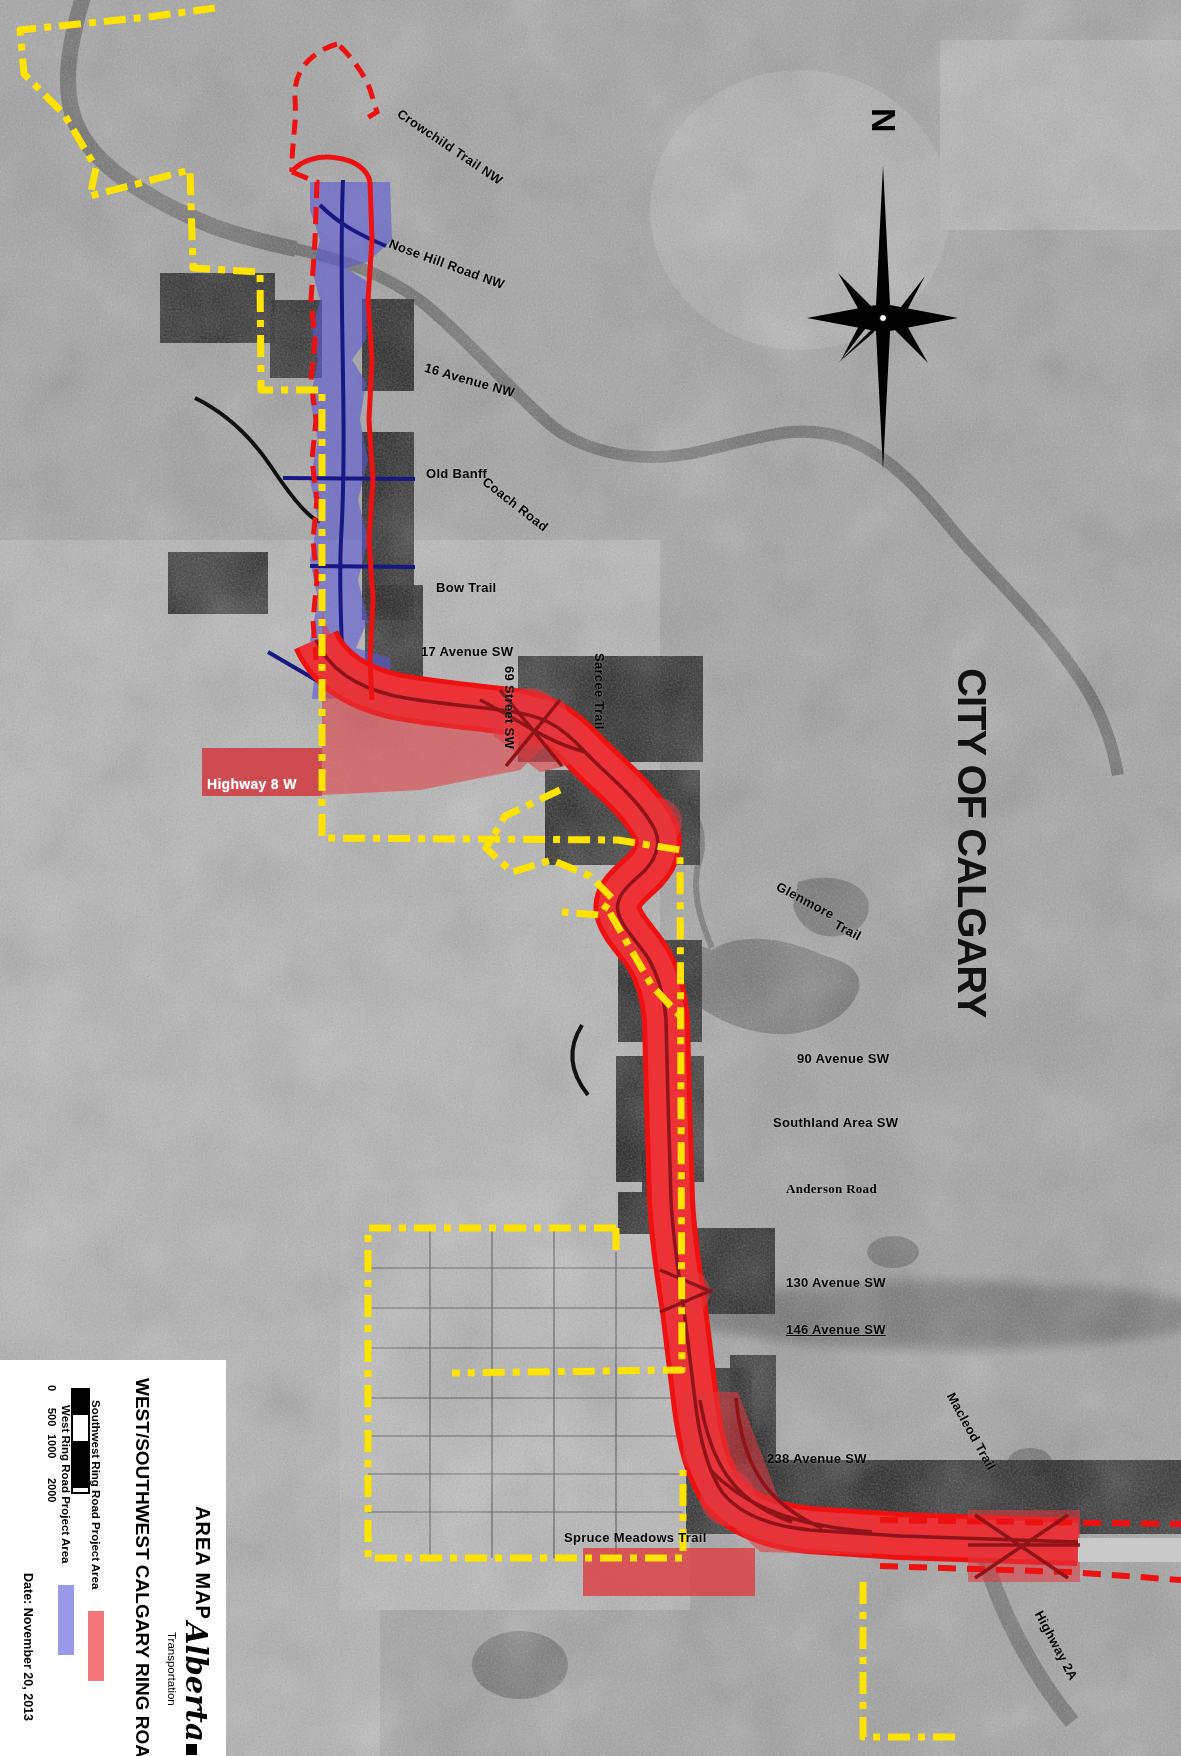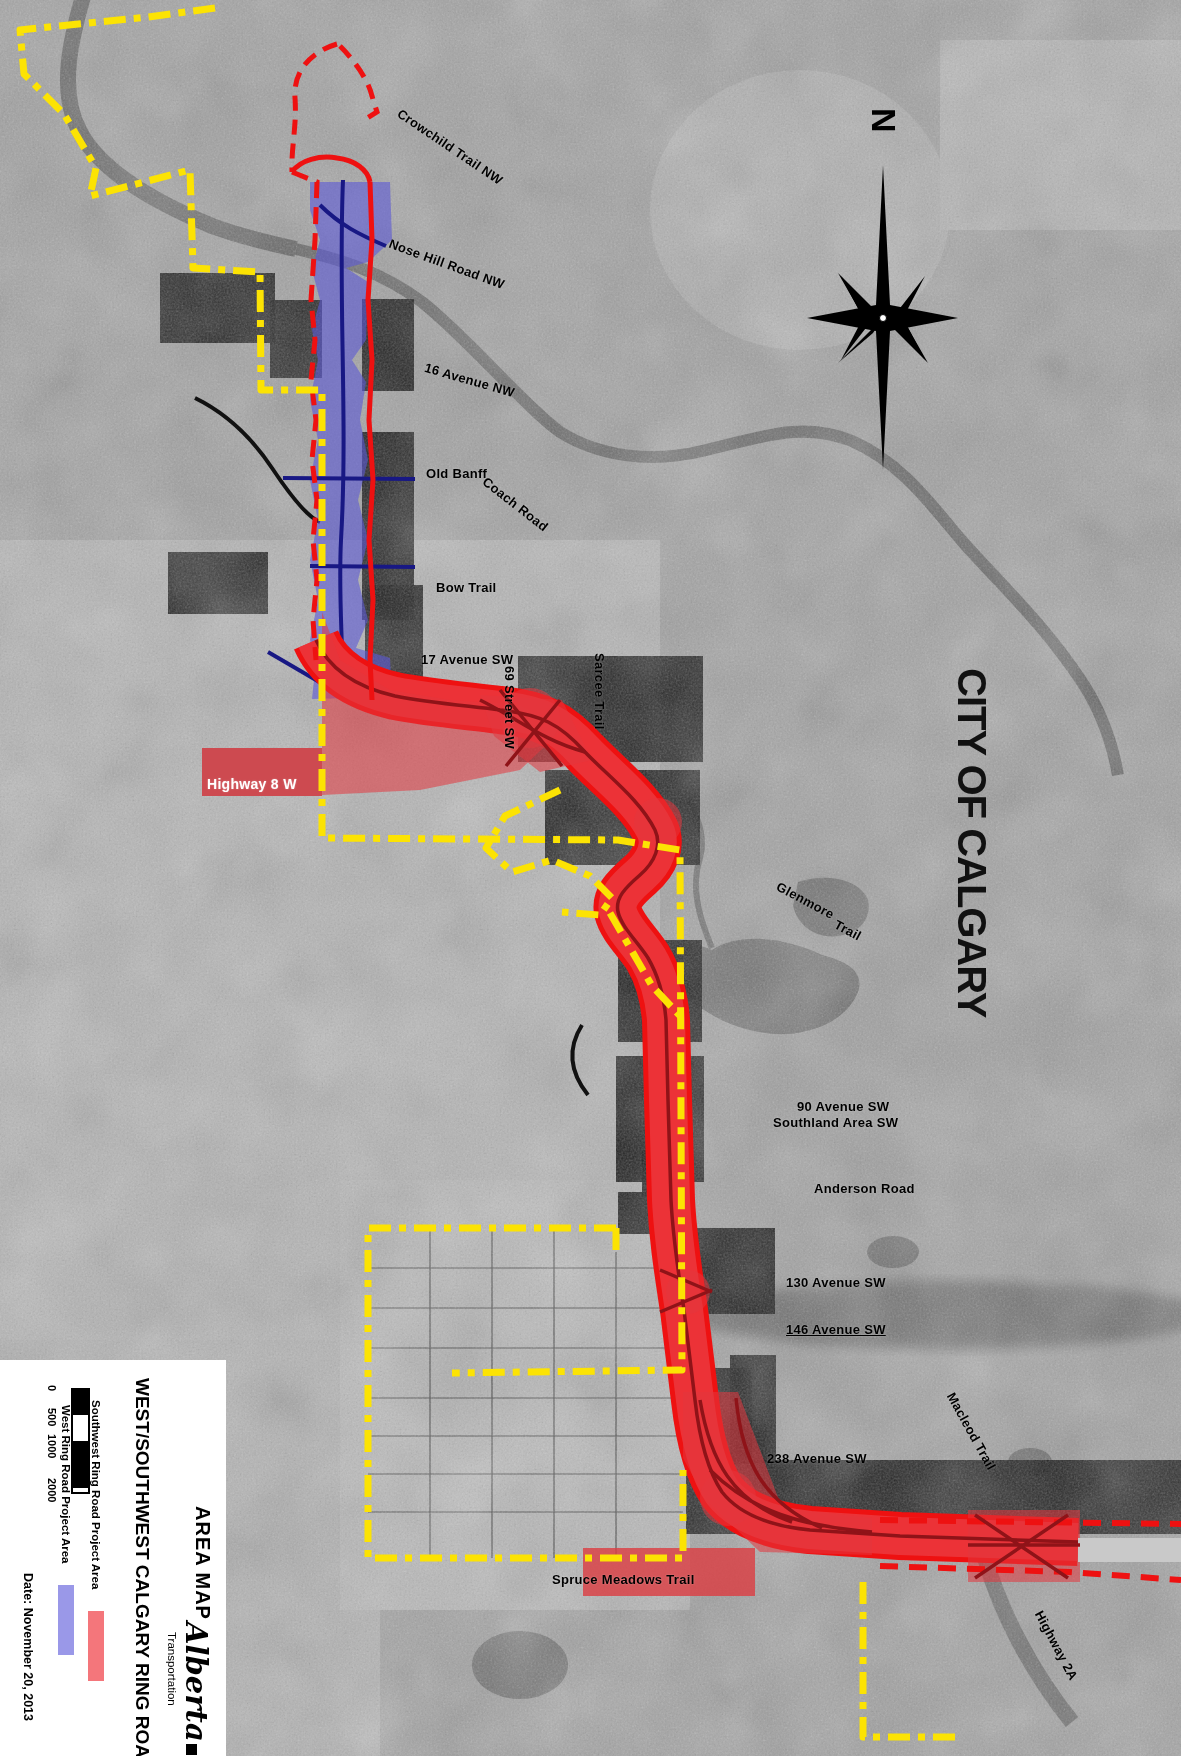--- a/index.html
+++ b/index.html
@@ -186,33 +186,33 @@
     </g>
   </svg>
 
   <div id="road-labels">
       <span class="road-label" style="left: 403px; top: 106px; transform: rotate(34deg);">Crowchild Trail NW</span>
       <span class="road-label" style="left: 392px; top: 236px; transform: rotate(20deg);">Nose Hill Road NW</span>
       <span class="road-label" style="left: 427px; top: 360px; transform: rotate(16deg);">16 Avenue NW</span>
       <span class="road-label" style="left: 426px; top: 466px; transform: rotate(0deg);">Old Banff</span>
       <span class="road-label" style="left: 489px; top: 474px; transform: rotate(38deg);">Coach Road</span>
       <span class="road-label" style="left: 436px; top: 554px; transform: rotate(0deg); margin-top: 26px;">Bow Trail</span>
-      <span class="road-label" style="left: 421px; top: 644px; transform: rotate(0deg); margin-top: 8px;">17 Avenue SW</span>
+      <span class="road-label" style="left: 421px; top: 644px; transform: rotate(0deg);">17 Avenue SW</span>
       <span class="road-label" style="left: 517px; top: 666px; transform: rotate(90deg);">69 Street SW</span>
       <span class="road-label" style="left: 607px; top: 653px; transform: rotate(90deg);">Sarcee Trail</span>
       <span class="road-label" style="left: 207px; top: 776px; transform: rotate(0deg); color: rgb(255, 255, 255); font-size: 14px;">Highway 8 W</span>
       <span class="road-label" style="left: 781px; top: 879px; transform: rotate(28deg);">Glenmore</span>
       <span class="road-label" style="left: 839px; top: 917px; transform: rotate(28deg);">Trail</span>
-      <span class="road-label" style="left: 797px; top: 1051px; transform: rotate(0deg); margin-top: 48px;">90 Avenue SW</span>
+      <span class="road-label" style="left: 797px; top: 1051px; transform: rotate(0deg);">90 Avenue SW</span>
       <span class="road-label" style="left: 773px; top: 1115px; transform: rotate(0deg);">Southland Area SW</span>
-      <span class="road-label" style="left: 814px; top: 1181px; transform: rotate(0deg);">Anderson Road</span>
+      <span class="road-label" style="left: 786px; top: 1181px; transform: rotate(0deg); font-family: Liberation Serif, serif;">Anderson Road</span>
       <span class="road-label" style="left: 786px; top: 1275px; transform: rotate(0deg);">130 Avenue SW</span>
       <span class="road-label" style="left: 786px; top: 1322px; transform: rotate(0deg); text-decoration: underline;">146 Avenue SW</span>
       <span class="road-label" style="left: 767px; top: 1451px; transform: rotate(0deg);">238 Avenue SW</span>
-      <span class="road-label" style="left: 552px; top: 1530px; transform: rotate(0deg); margin-top: 42px;">Spruce Meadows Trail</span>
+      <span class="road-label" style="left: 564px; top: 1530px; transform: rotate(0deg);">Spruce Meadows Trail</span>
       <span class="road-label" style="left: 957px; top: 1390px; transform: rotate(61deg);">Macleod Trail</span>
       <span class="road-label" style="left: 1045px; top: 1608px; transform: rotate(62deg);">Highway 2A</span>
     </div>
 
   <div id="city-label" class="rot90">CITY OF CALGARY</div>
 
   <div id="legend-panel"></div>
 
   <div id="area-map-label" class="rot90">AREA MAP</div>
 

